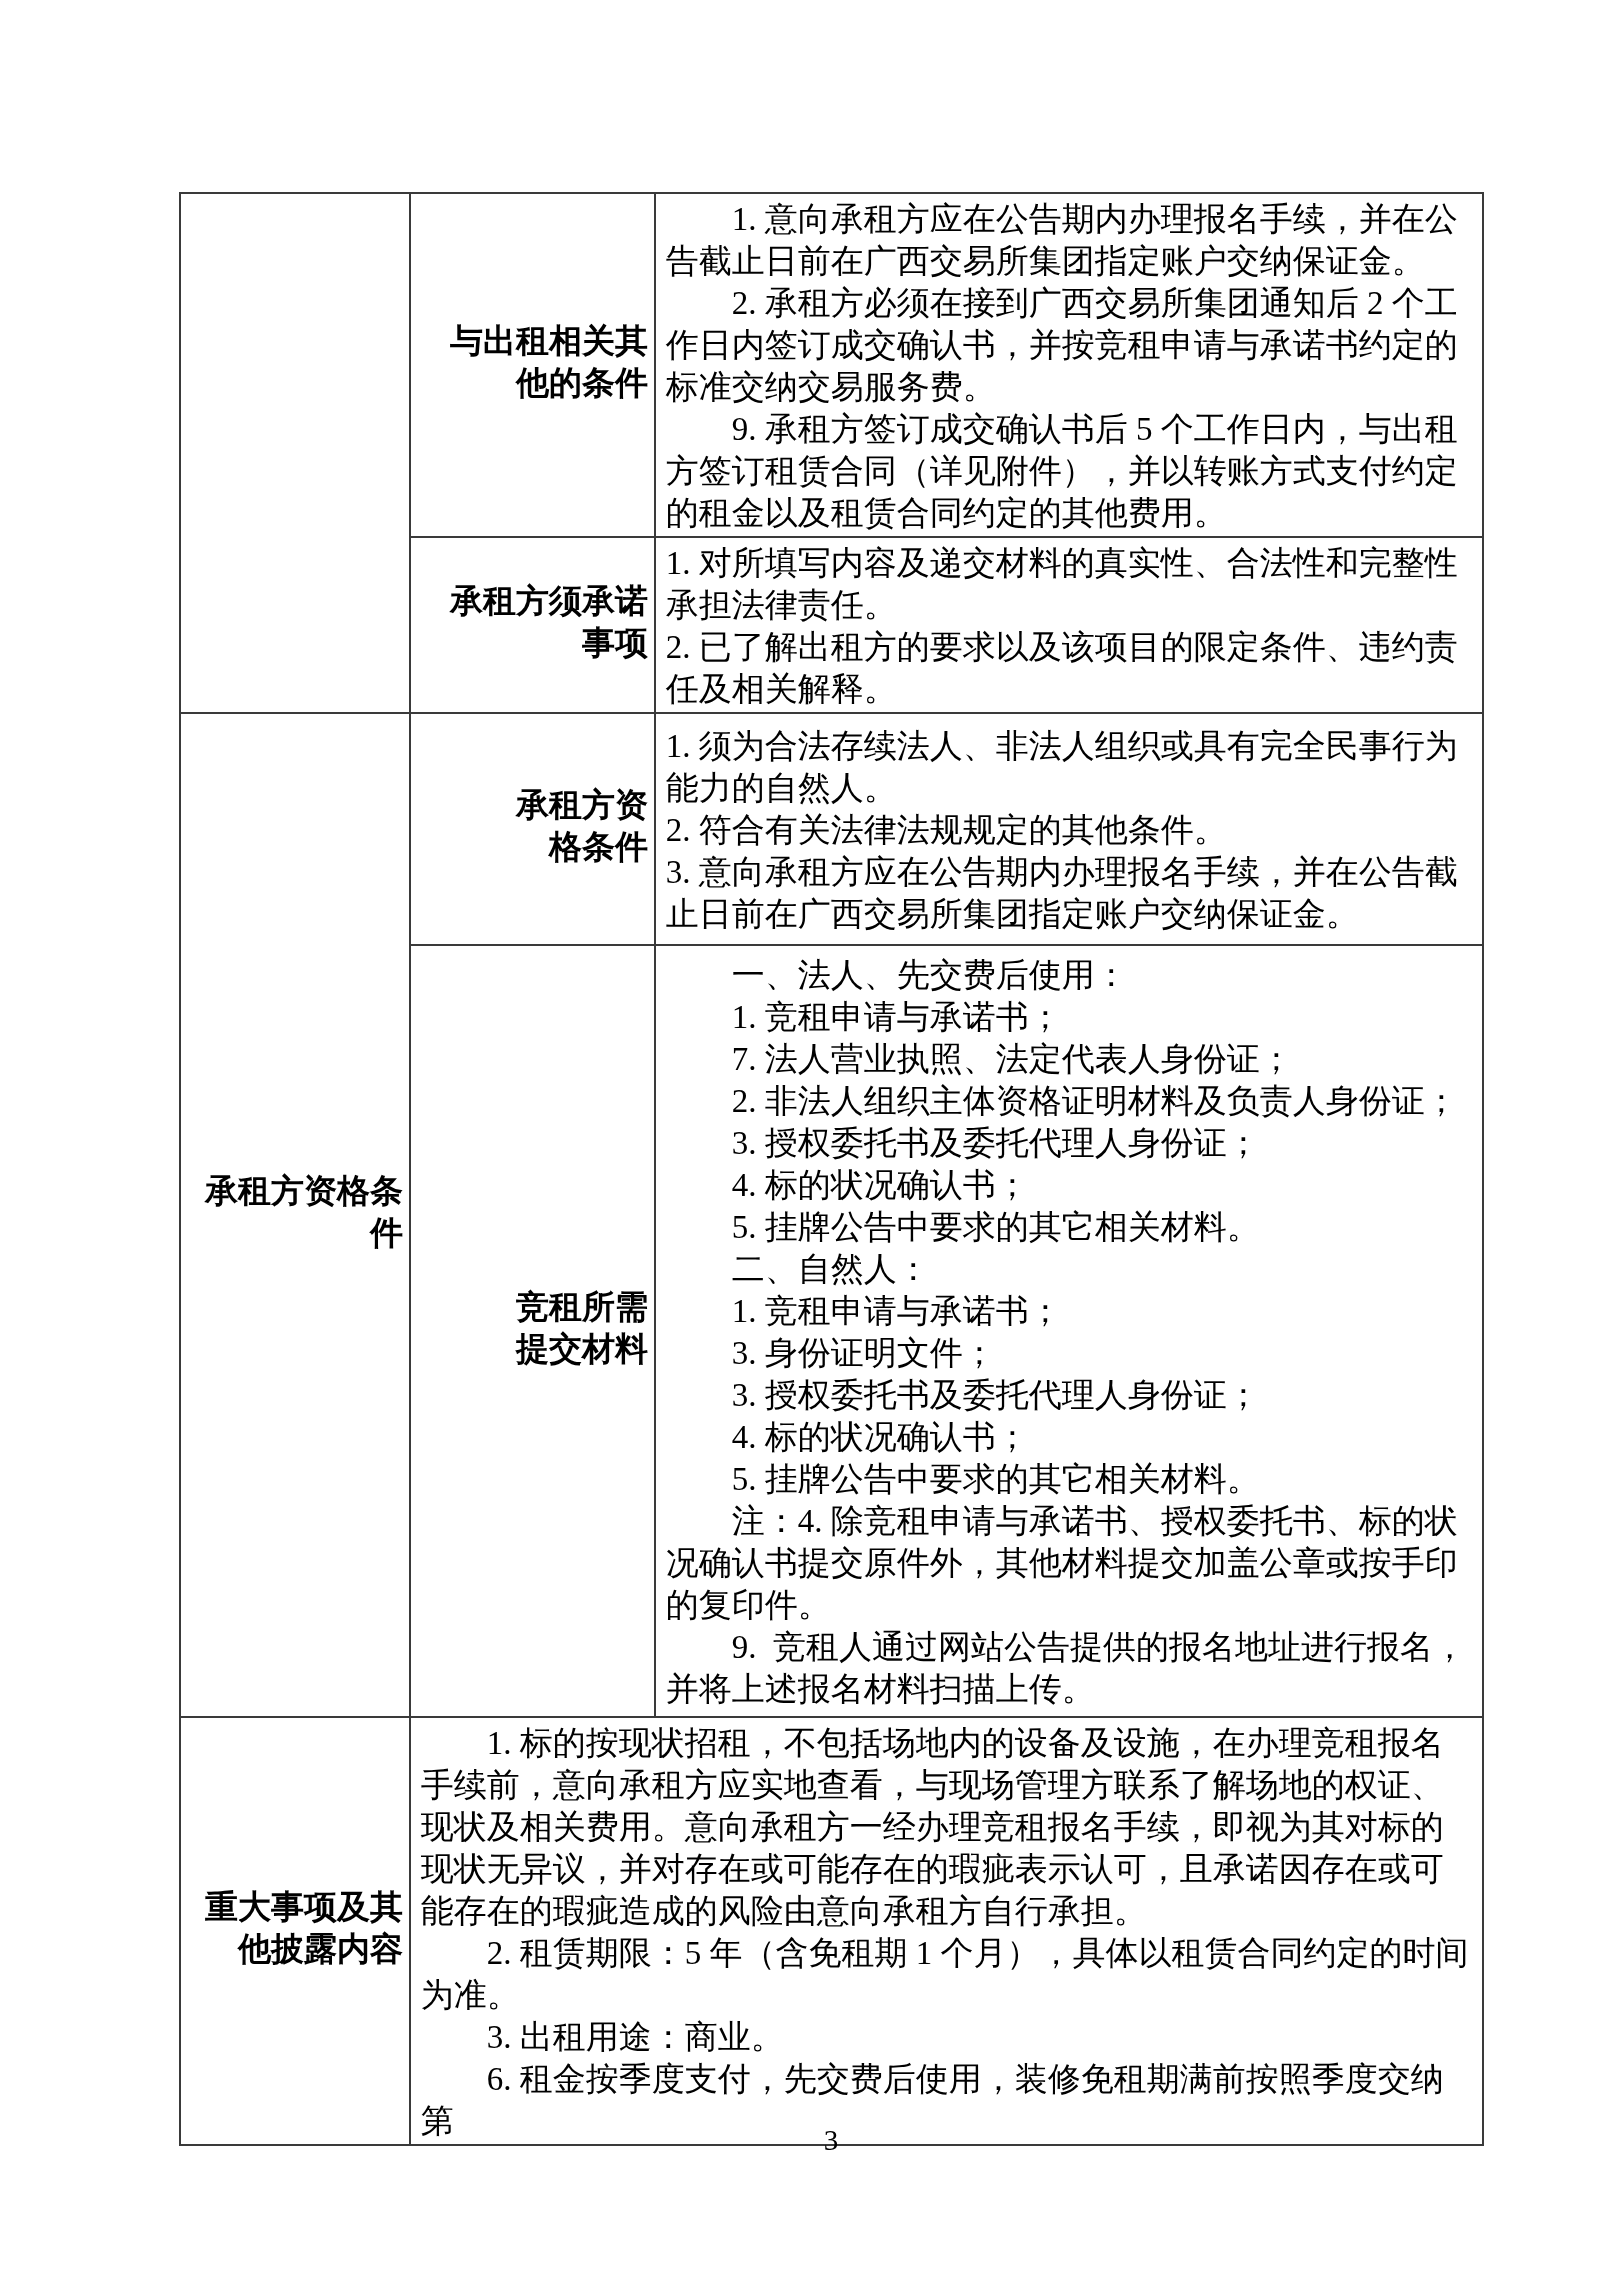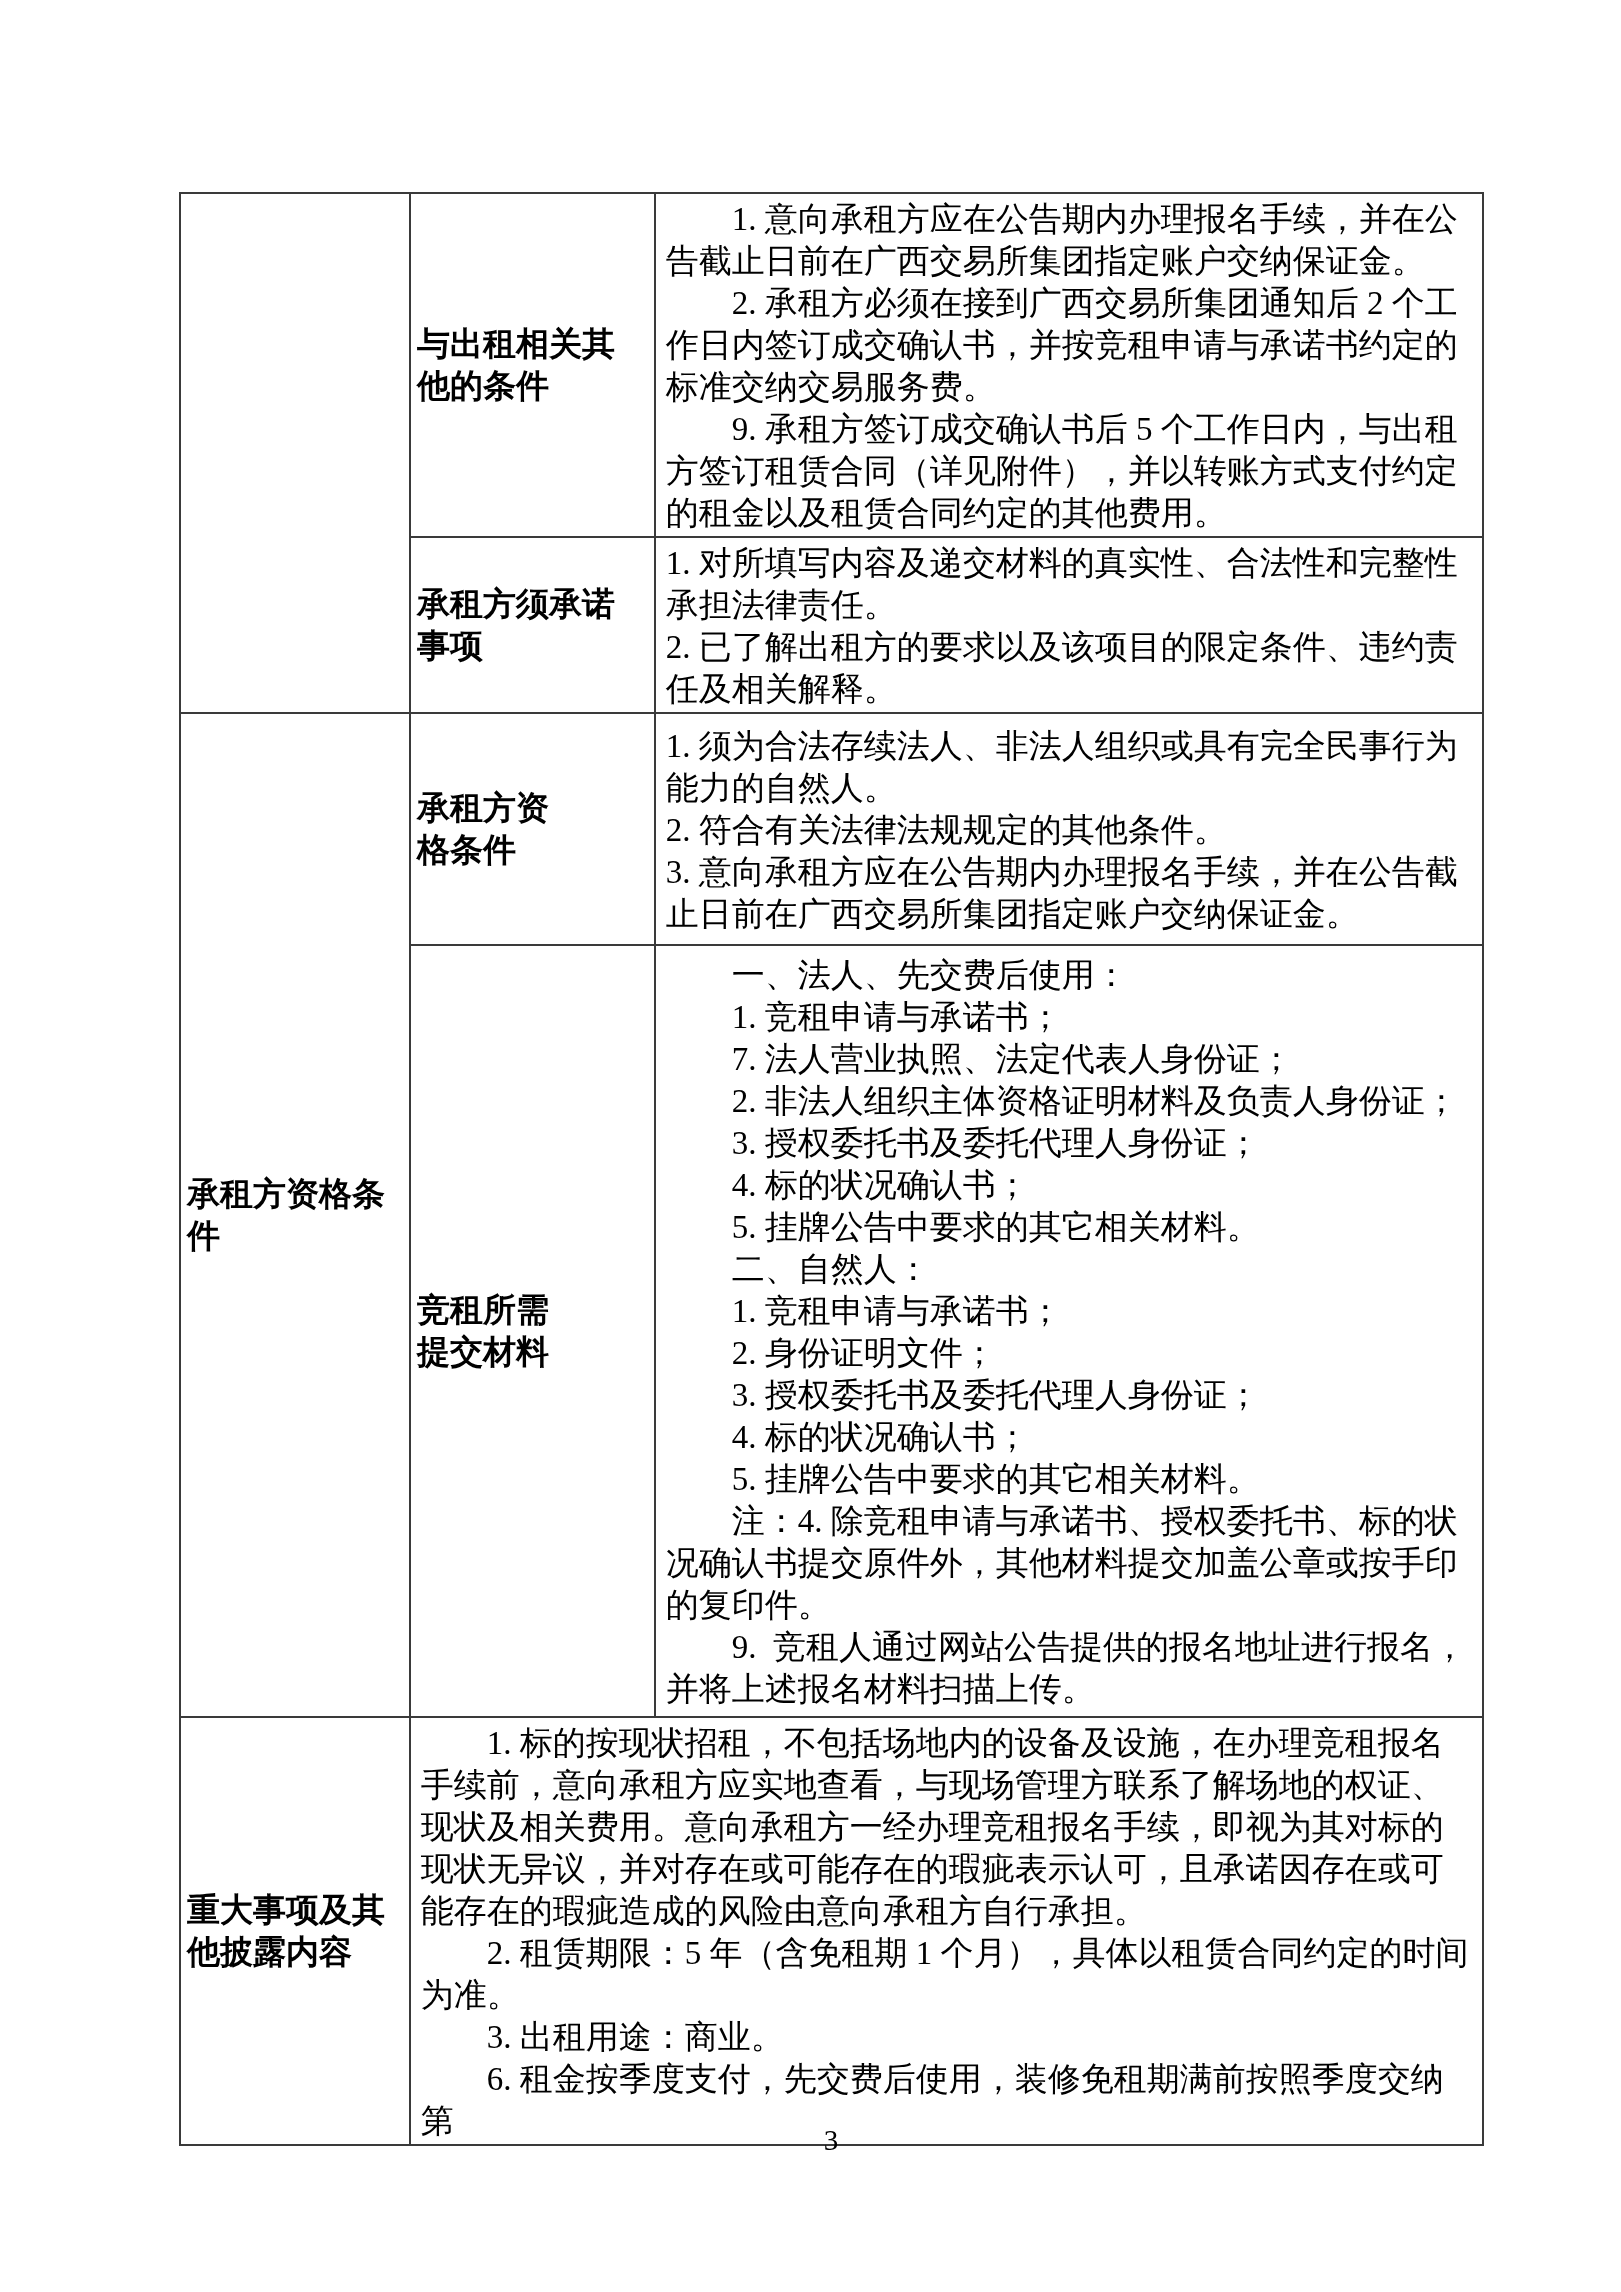--- a/index.html
+++ b/index.html
@@ -17,23 +17,23 @@
     border-collapse: collapse;
     table-layout: fixed;
   }
   table.doc td {
     border: 2px solid #3a3a3a;
     font-size: 33px;
     line-height: 42px;
     vertical-align: middle;
   }
   td.hdr {
-    font-family: Liberation Sans, sans-serif;
+    font-family: Liberation Mono, monospace;
     font-weight: bold;
-    text-align: left;
+    text-align: right;
     white-space: pre-line;
     line-height: 47px;
     padding: 3.9px 5.9px;
   }
   td.content {
     vertical-align: top;
     padding: 3.9px 9.8px 2px 9.8px;
   }
   .para { white-space: pre-wrap; }
   .para.indent { text-indent: 2em; }
@@ -94,21 +94,21 @@
         <td class="content">
             <div class="para indent">一、法人、先交费后使用：</div>
             <div class="para indent">1. 竞租申请与承诺书；</div>
             <div class="para indent">7. 法人营业执照、法定代表人身份证；</div>
             <div class="para indent">2. 非法人组织主体资格证明材料及负责人身份证；</div>
             <div class="para indent">3. 授权委托书及委托代理人身份证；</div>
             <div class="para indent">4. 标的状况确认书；</div>
             <div class="para indent">5. 挂牌公告中要求的其它相关材料。</div>
             <div class="para indent">二、自然人：</div>
             <div class="para indent">1. 竞租申请与承诺书；</div>
-            <div class="para indent">2. 身份证明文件；</div>
+            <div class="para indent">3. 身份证明文件；</div>
             <div class="para indent">3. 授权委托书及委托代理人身份证；</div>
             <div class="para indent">4. 标的状况确认书；</div>
             <div class="para indent">5. 挂牌公告中要求的其它相关材料。</div>
             <div class="para indent">注：4. 除竞租申请与承诺书、授权委托书、标的状况确认书提交原件外，其他材料提交加盖公章或按手印的复印件。</div>
             <div class="para indent">9.  竞租人通过网站公告提供的报名地址进行报名，并将上述报名材料扫描上传。</div>
           </td>
       </tr>
 
       <tr style="height:381px">
         <td class="hdr">重大事项及其

